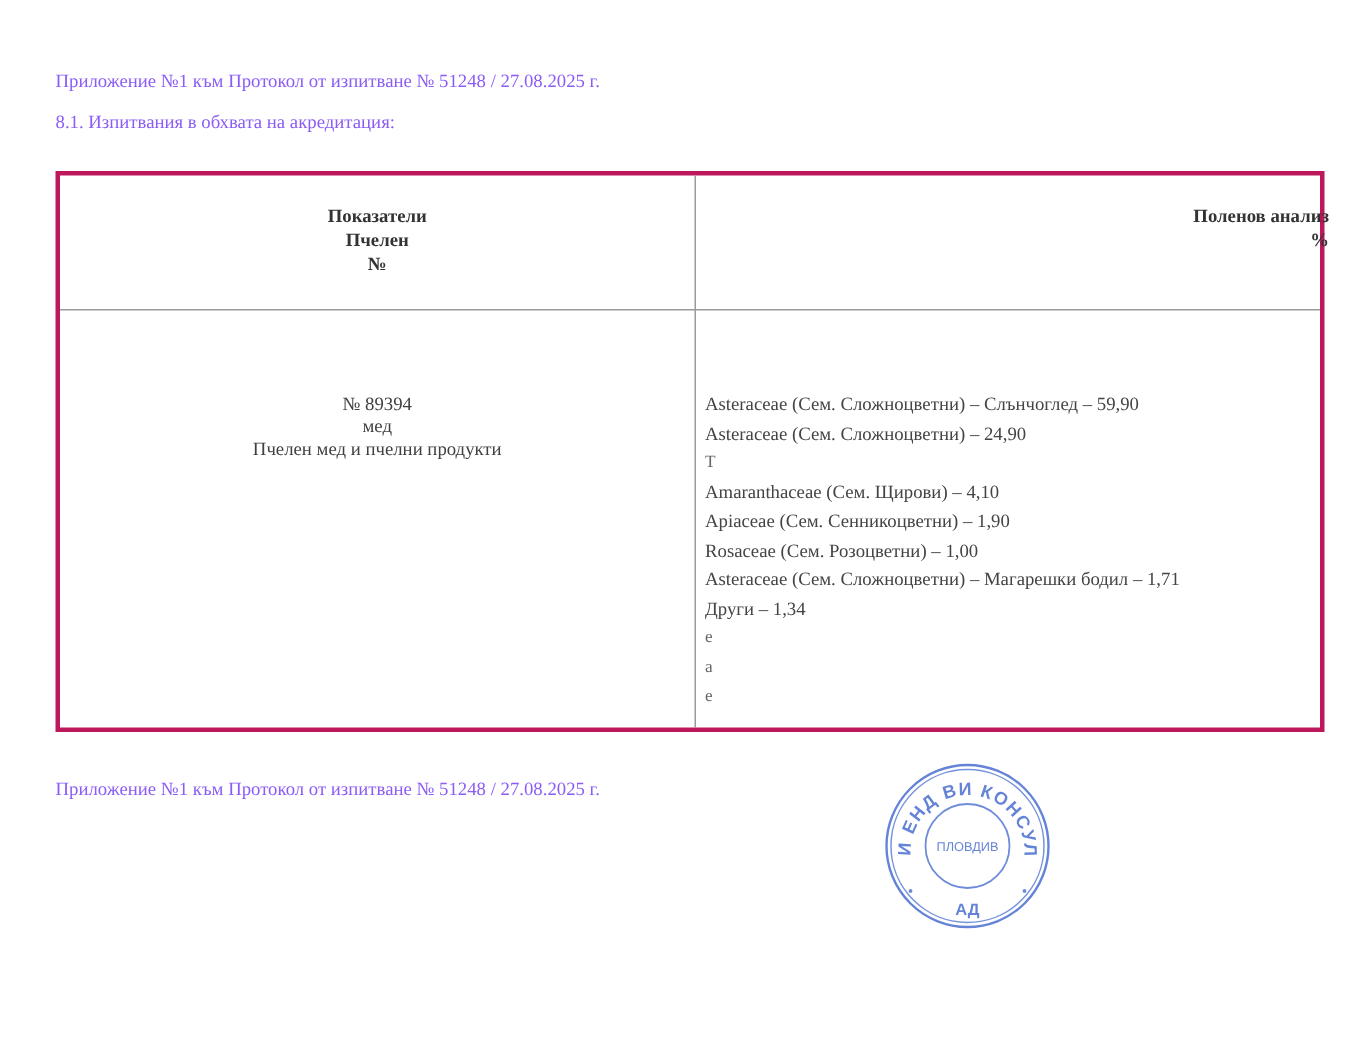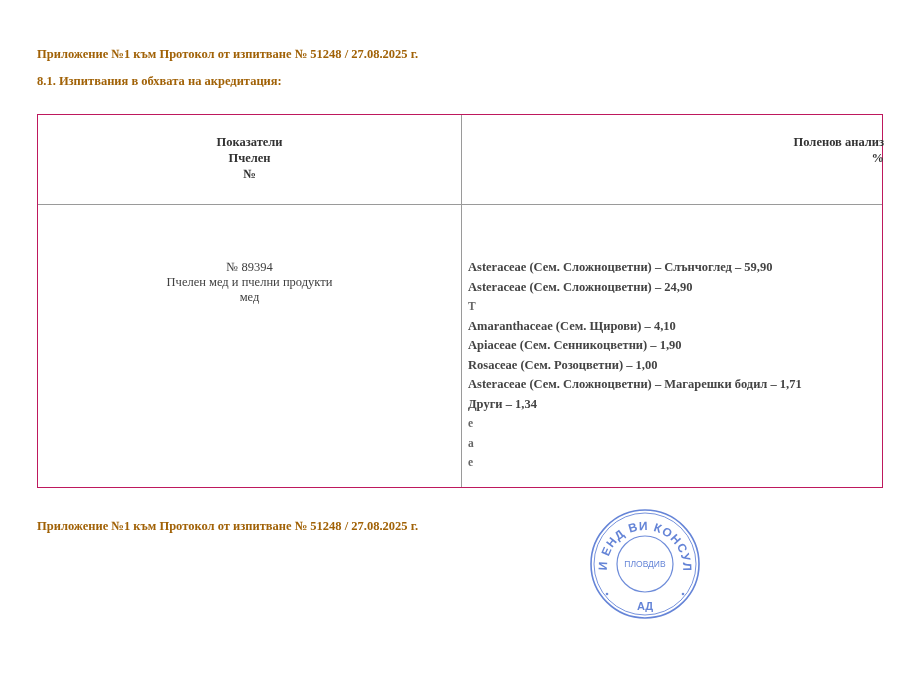--- a/index.html
+++ b/index.html
@@ -11,36 +11,36 @@
       width: 914px;
       height: 700px;
       position: relative;
       overflow: hidden;
       font-family: "Liberation Serif", "DejaVu Serif", serif;
       color: #3a3a3a;
     }
     .heading {
       position: absolute;
       left: 37px;
-      font-weight: bold;
+      font-weight: normal;
       font-size: 12.5px;
-      color: #a16207;
+      color: #8b5cf6;
       white-space: nowrap;
     }
     #h-top { top: 47px; }
     #h-sub { top: 74px; text-align: center; }
     #h-bottom { top: 519px; }
 
     .tbl {
       position: absolute;
       left: 37px;
       top: 114px;
       width: 846px;
       height: 374px;
-      border: 1px solid #be185d;
+      border: 3px solid #be185d;
       box-sizing: border-box;
     }
     .vline {
       position: absolute;
       left: 423px;
       top: 0;
       bottom: 0;
       width: 1px;
       background: #9a9a9a;
     }
@@ -77,21 +77,21 @@
     }
     .result-cell {
       position: absolute;
       left: 430px;
       top: 143px;
       font-size: 12.5px;
       line-height: 19.5px;
       color: #444;
       white-space: nowrap;
     }
-    .result-cell div { display: block; font-weight: bold; }
+    .result-cell div { display: block; }
     .stray { color: #666; font-size: 11.5px; }
 
     .stamp {
       position: absolute;
       left: 587px;
       top: 506px;
       width: 116px;
       height: 116px;
     }
   </style>
@@ -110,22 +110,22 @@
     <div>Пчелен</div>
     <div>№</div>
   </div>
   <div class="hdr-cell" id="hdr-right">
     <div>Поленов анализ</div>
     <div>%</div>
   </div>
 
   <div class="sample-cell">
     <div>№ 89394</div>
+    <div>мед</div>
     <div>Пчелен мед и пчелни продукти</div>
-    <div>мед</div>
   </div>
 
   <div class="result-cell">
     <div>Asteraceae (Сем. Сложноцветни) – Слънчоглед – 59,90</div>
     <div>Asteraceae (Сем. Сложноцветни) – 24,90</div>
     <div class="stray">T</div>
     <div>Amaranthaceae (Сем. Щирови) – 4,10</div>
     <div>Apiaceae (Сем. Сенникоцветни) – 1,90</div>
     <div>Rosaceae (Сем. Розоцветни) – 1,00</div>
     <div>Asteraceae (Сем. Сложноцветни) – Магарешки бодил – 1,71</div>

